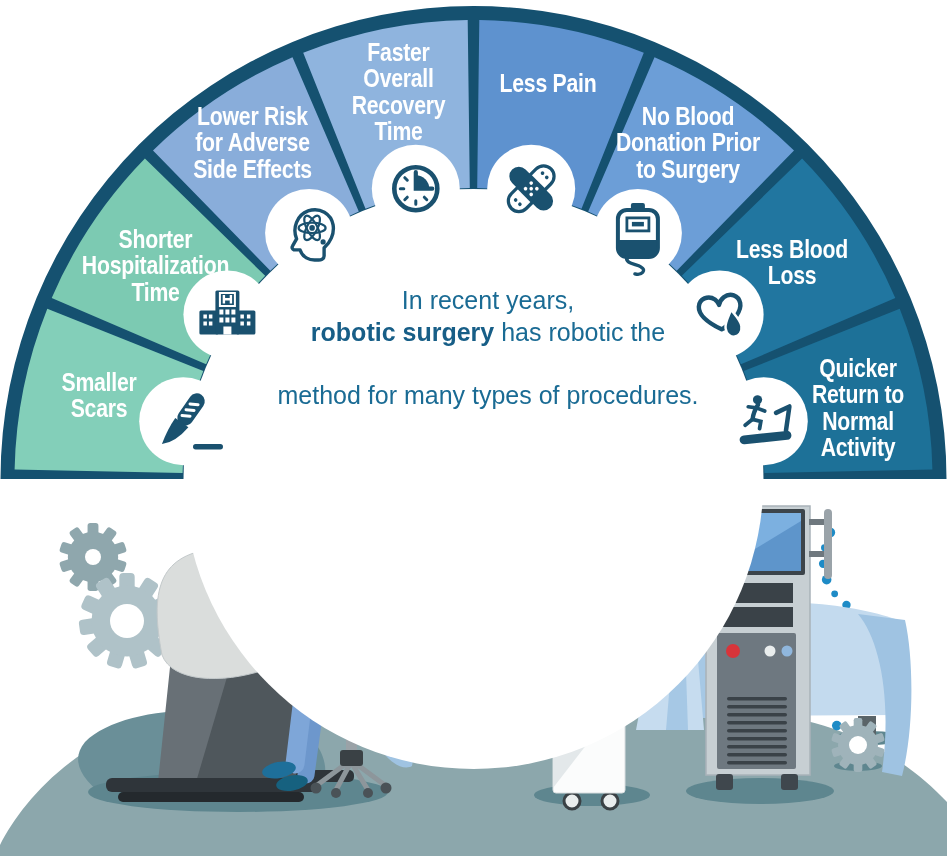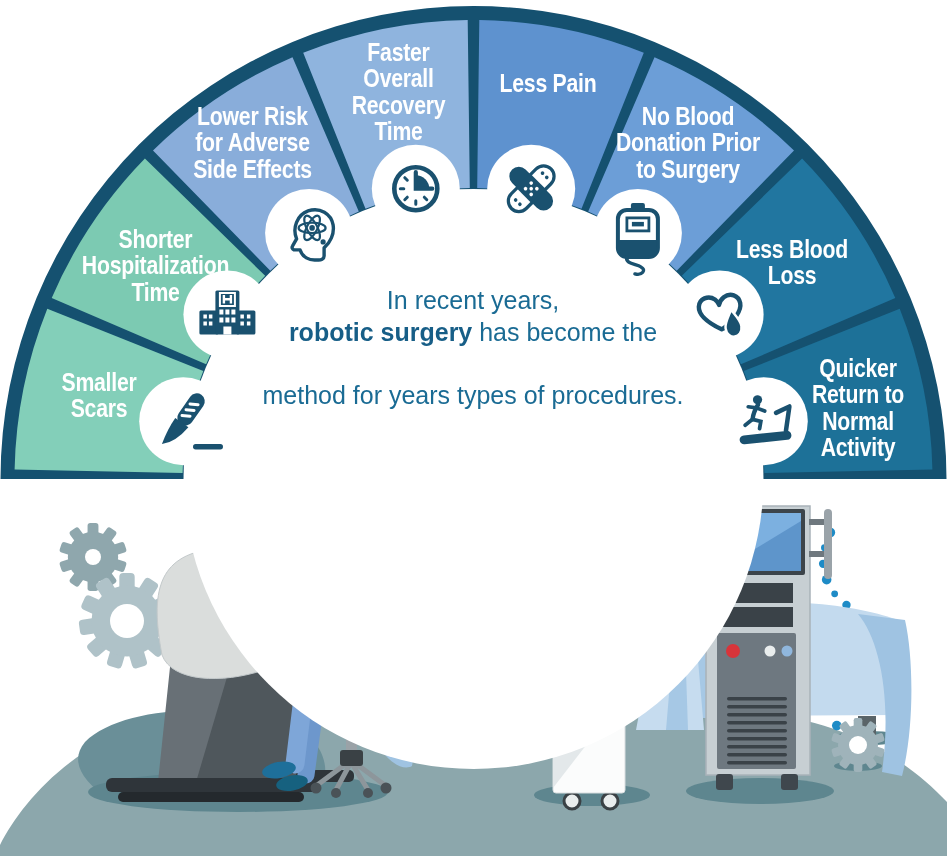--- a/index.html
+++ b/index.html
@@ -2,21 +2,21 @@
 <html><head>
 <meta charset="utf-8">
 <style>
   html,body{margin:0;padding:0;background:#fff;}
   .stage{position:relative;width:947px;height:856px;overflow:hidden;background:#fff;
          font-family:"Liberation Sans", sans-serif;}
   #scene{position:absolute;left:0;top:0;}
   .seg-label{position:absolute;color:#fff;font-weight:bold;font-size:25px;line-height:1.05;
              text-align:center;transform:scaleX(.85);transform-origin:center top;
              letter-spacing:-.3px;}
-  .center-text{position:absolute;left:243px;top:285px;width:460px;text-align:center;
+  .center-text{position:absolute;left:258px;top:285px;width:460px;text-align:center;
                color:#1A6B94;font-size:25px;line-height:1.27;}
   .center-text b{font-weight:bold;color:#175E87;text-align:center;}
 </style>
 </head>
 <body>
 
 <div class="stage">
 
 <svg id="scene" width="947" height="856" viewBox="0 0 947 856">
 
@@ -516,17 +516,17 @@
   <div class="seg-label" style="left:58px;  top:226px; width:195px;">Shorter Hospitalization Time</div>
   <div class="seg-label" style="left:170px; top:103px; width:165px;">Lower Risk for Adverse Side Effects</div>
   <div class="seg-label" style="left:341px; top:39px;  width:115px;">Faster Overall Recovery Time</div>
   <div class="seg-label" style="left:473px; top:70px;  width:150px;">Less Pain</div>
   <div class="seg-label" style="left:598px; top:103px; width:180px;">No Blood Donation Prior to Surgery</div>
   <div class="seg-label" style="left:722px; top:236px; width:140px;">Less Blood Loss</div>
   <div class="seg-label" style="left:797px; top:355px; width:122px;">Quicker Return to Normal Activity</div>
 
   <div class="center-text">
     <span>In recent years,</span><br>
-    <b>robotic surgery</b><span> has become the</span><br>
+    <b>robotic surgery</b><span> has robotic the</span><br>
     <br>
-    <span>method for years types of procedures.</span>
+    <span>method for many types of procedures.</span>
   </div>
 </div>
 
 </body></html>

